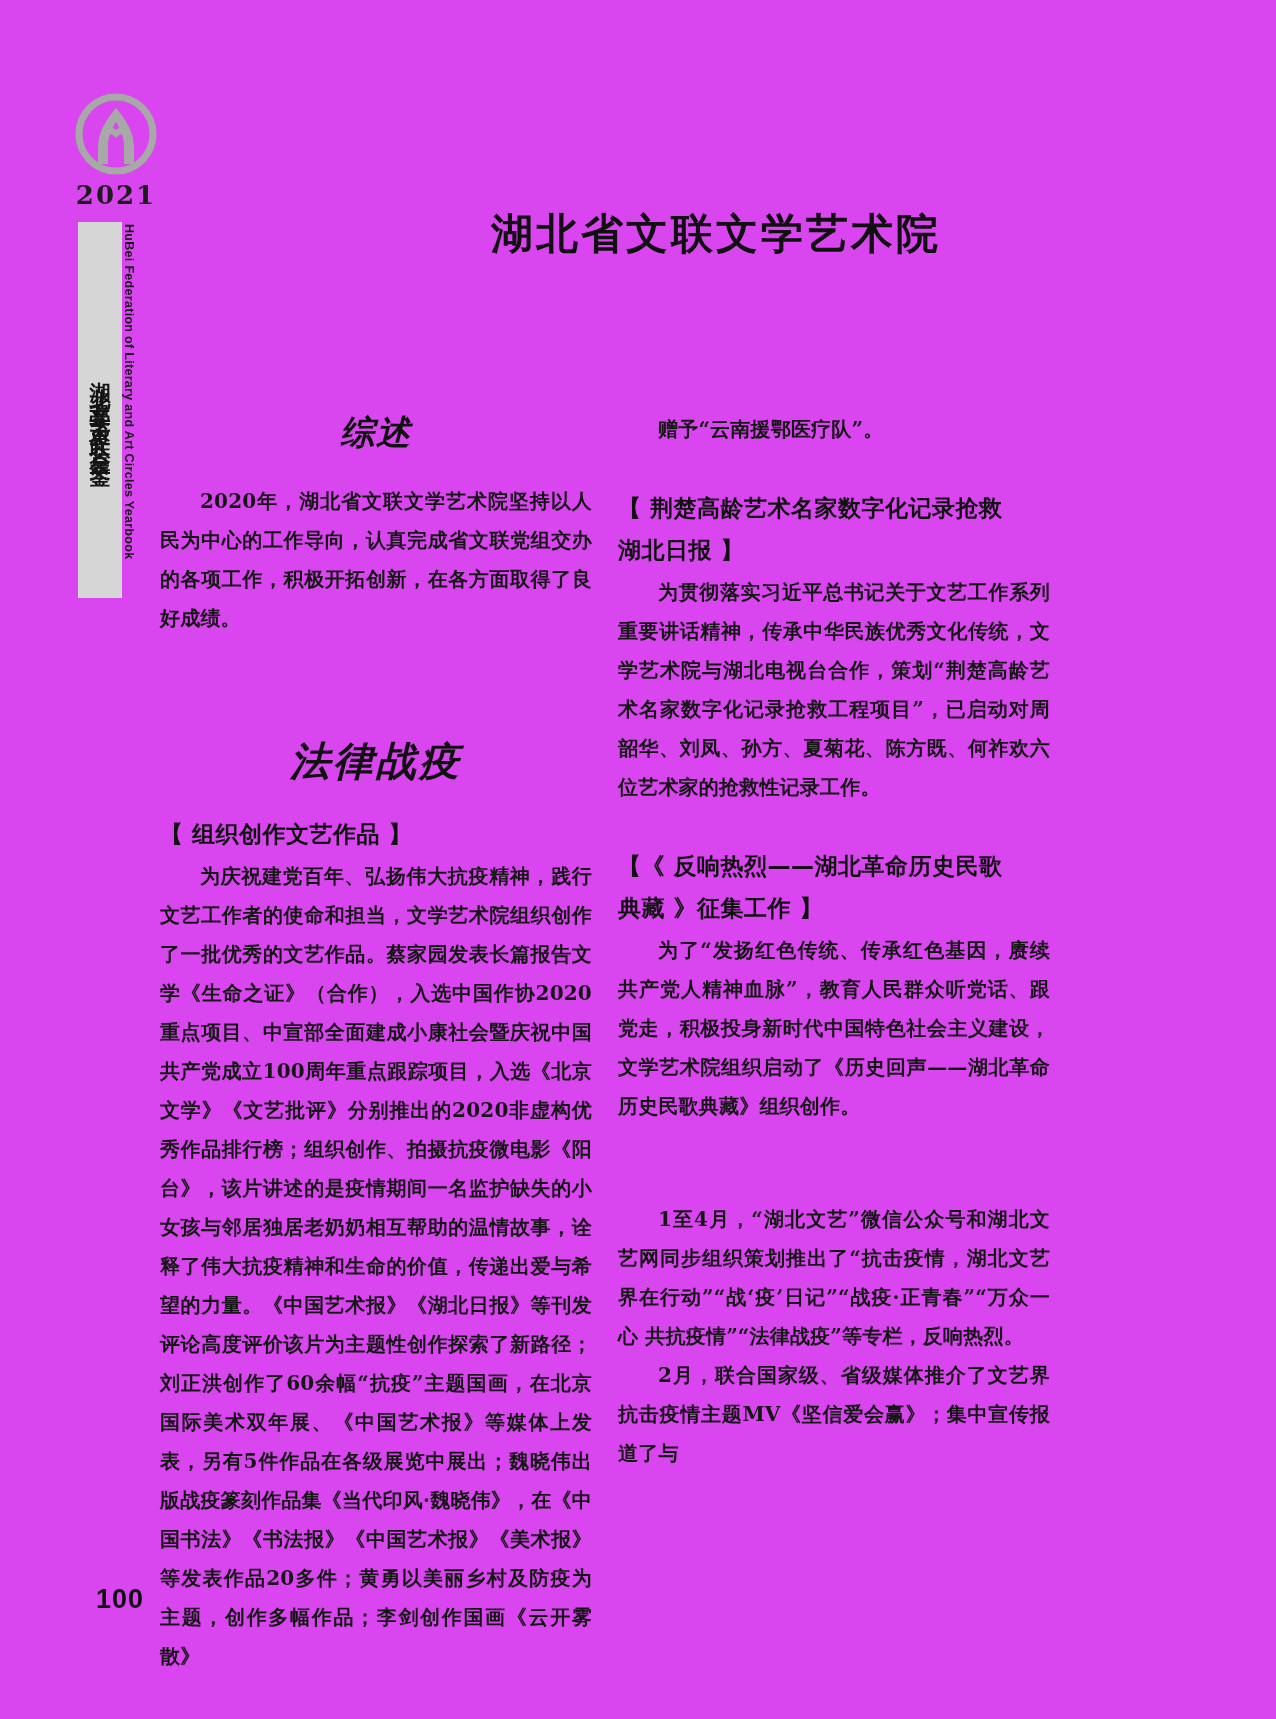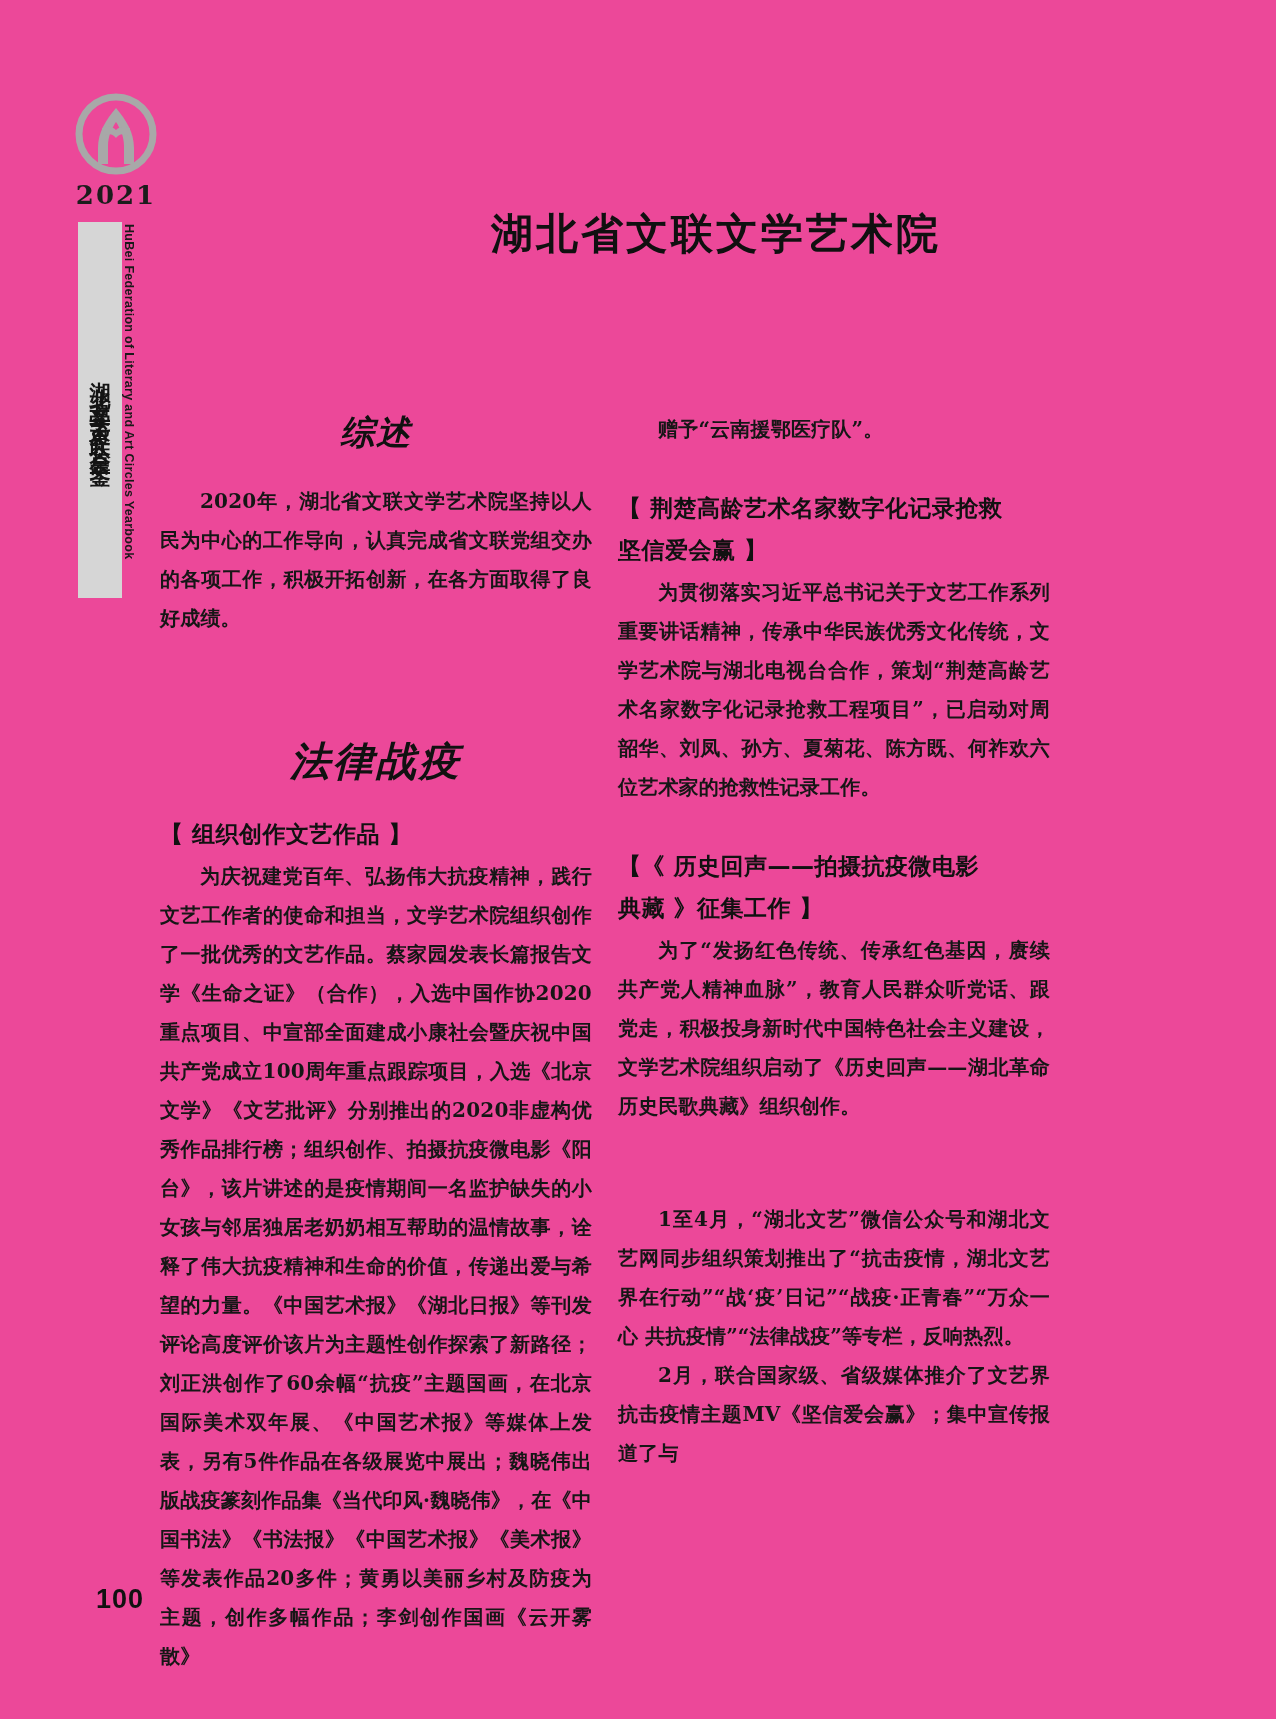--- a/index.html
+++ b/index.html
@@ -12,21 +12,21 @@
     height: 1719px;
     position: relative;
     font-family: "DejaVu Serif", "Liberation Serif", serif;
     color: #1a1a1a;
     overflow: hidden;
   }
 
   .page {
     position: absolute;
     inset: 0;
-    background: #ec4899;
+    background: #d946ef;
   }
 
   
   .spine {
     position: absolute;
     left: 64px;
     top: 92px;
     width: 140px;
     height: 520px;
   }
@@ -215,27 +215,27 @@
 
     </div>
 
     <div class="col col-right">
 
       <p class="body">赠予“云南援鄂医疗队”。</p>
 
       <div class="gap-m"></div>
 
       <h3 class="h-bracket">【 荆楚高龄艺术名家数字化记录抢救</h3>
-      <h3 class="h-bracket">坚信爱会赢 】</h3>
+      <h3 class="h-bracket">湖北日报 】</h3>
 
       <p class="body">为贯彻落实习近平总书记关于文艺工作系列重要讲话精神，传承中华民族优秀文化传统，文学艺术院与湖北电视台合作，策划“荆楚高龄艺术名家数字化记录抢救工程项目”，已启动对周韶华、刘凤、孙方、夏菊花、陈方既、何祚欢六位艺术家的抢救性记录工作。</p>
 
       <div class="gap-m"></div>
 
-      <h3 class="h-bracket">【《 历史回声——拍摄抗疫微电影</h3>
+      <h3 class="h-bracket">【《 反响热烈——湖北革命历史民歌</h3>
       <h3 class="h-bracket">典藏 》征集工作 】</h3>
 
       <p class="body">为了“发扬红色传统、传承红色基因，赓续共产党人精神血脉”，教育人民群众听党话、跟党走，积极投身新时代中国特色社会主义建设，文学艺术院组织启动了《历史回声——湖北革命历史民歌典藏》组织创作。</p>
 
       <div class="gap-l"></div>
 
 
       <p class="body">1至4月，“湖北文艺”微信公众号和湖北文艺网同步组织策划推出了“抗击疫情，湖北文艺界在行动”“战‘疫’日记”“战疫·正青春”“万众一心 共抗疫情”“法律战疫”等专栏，反响热烈。</p>
       <p class="body">2月，联合国家级、省级媒体推介了文艺界抗击疫情主题MV《坚信爱会赢》；集中宣传报道了与</p>
 

